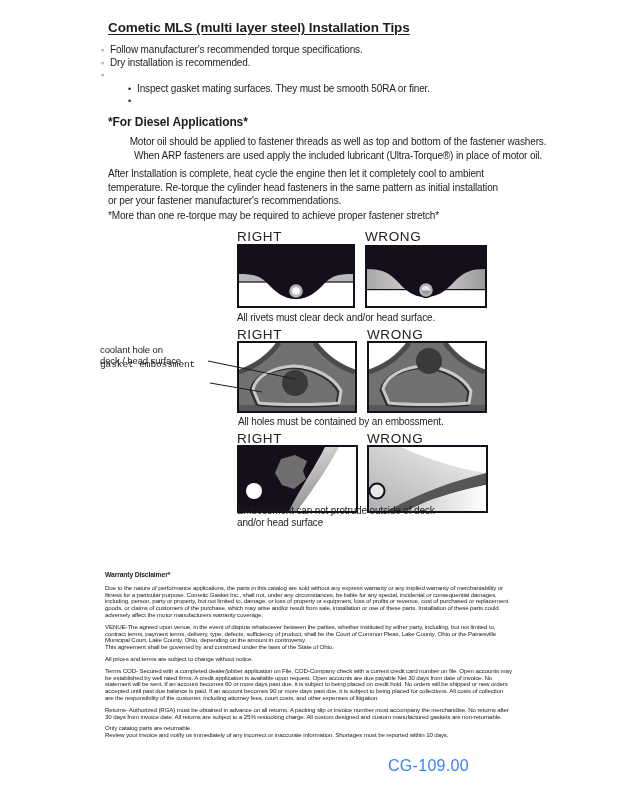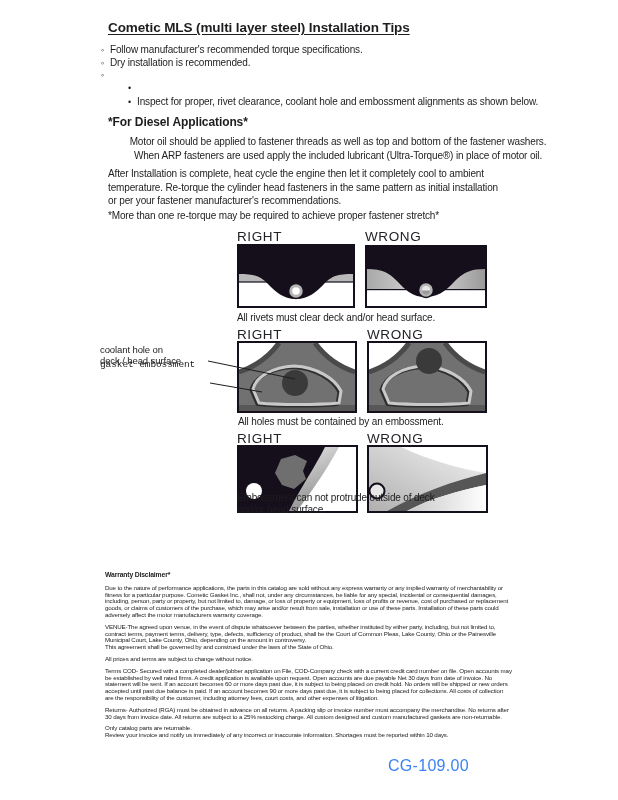--- a/index.html
+++ b/index.html
@@ -43,24 +43,24 @@
     </div>
     <div class="tip-line">
       <span class="marker">◦</span>
       <span>Dry installation is recommended.</span>
     </div>
     <div class="tip-line">
       <span class="marker">◦</span>
     </div>
     <div class="tip-line tip-sub">
       <span class="marker">•</span>
+      <span>Inspect gasket mating surfaces.  They must be smooth 50RA or finer.</span>
     </div>
     <div class="tip-line tip-sub">
       <span class="marker">•</span>
-      <span>Inspect for proper, rivet clearance, coolant hole and embossment alignments as shown below.</span>
     </div>
   </div>
 
   <div class="abs h-diesel" style="left:108px;top:115px;">*For Diesel Applications*</div>
   <div class="abs body-par" style="left:108px;top:135px;text-align:center;">Motor oil should be applied to fastener threads as well as top and bottom of the fastener washers.
 When ARP fasteners are used apply the included lubricant (Ultra-Torque®) in place of motor oil.</div>
   <div class="abs body-par" style="left:108px;top:167px;">After Installation is complete, heat cycle the engine then let it completely cool to ambient
 temperature. Re-torque the cylinder head fasteners in the same pattern as initial installation
 or per your fastener manufacturer's recommendations.</div>
   <div class="abs body-par" style="left:108px;top:209px;">*More than one re-torque may be required to achieve proper fastener stretch*</div>
@@ -168,21 +168,21 @@
       </linearGradient>
     </defs>
     <rect x="1" y="1" width="119" height="66" fill="#ffffff"></rect>
     <path d="M2,2 H34 C64,16 94,24 119,28 C86,36 52,48 20,66 H2 Z" fill="url(#gw1)"></path>
     <path d="M20,66 C52,48 86,36 119,28 L119,40 C90,46 62,54 40,66 Z" fill="#565656"></path>
     <path d="M40,66 C62,54 90,46 119,40 L119,66 Z" fill="url(#gw2)"></path>
     <circle cx="10" cy="46" r="7.5" fill="#e8e8e8" stroke="#150f1b" stroke-width="2"></circle>
     <rect x="1" y="1" width="119" height="66" fill="none" stroke="#150f1b" stroke-width="2"></rect>
   </svg>
 
-  <div class="abs caption" style="left:237px;top:492px;width:240px;">Embossment can not protrude outside of deck
+  <div class="abs caption" style="left:237px;top:505px;width:240px;">Embossment can not protrude outside of deck
 and/or head surface</div>
 
   <div class="abs legal" style="left:105px;top:572px;">
     <h3>Warranty Disclaimer*</h3>
     <p>Due to the nature of performance applications, the parts in this catalog are sold without any express warranty or any implied warranty of merchantability or
 fitness for a particular purpose.  Cometic Gasket Inc., shall not, under any circumstances, be liable for any special, incidental or consequential damages,
 including, person, party or property, but not limited to, damage, or loss of property or equipment, loss of profits or revenue, cost of purchased or replacement
 goods, or claims of customers of the purchase, which may arise and/or result from sale, installation or use of these parts.  Installation of these parts could
 adversely affect the motor manufacturers warranty coverage.</p>
     <p>VENUE-The agreed upon venue, in the event of dispute whatsoever between the parties, whether instituted by either party, including, but not limited to,

